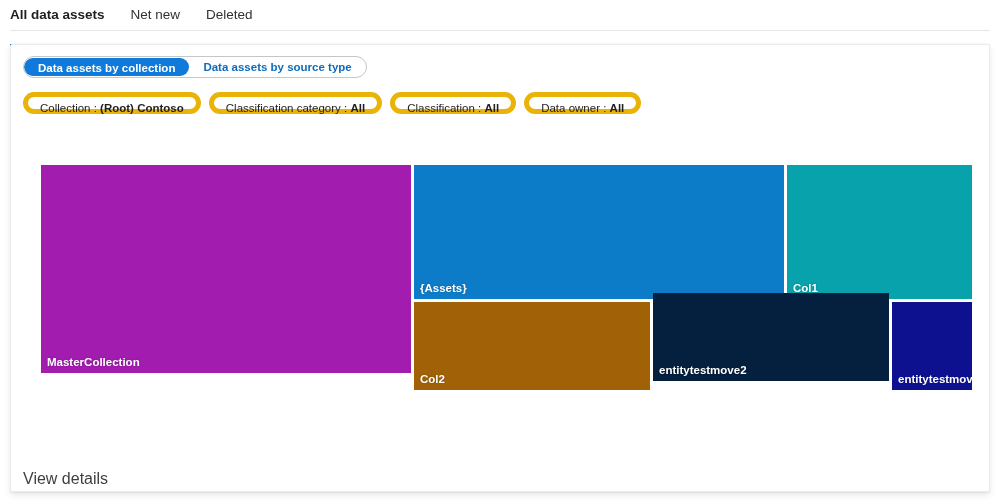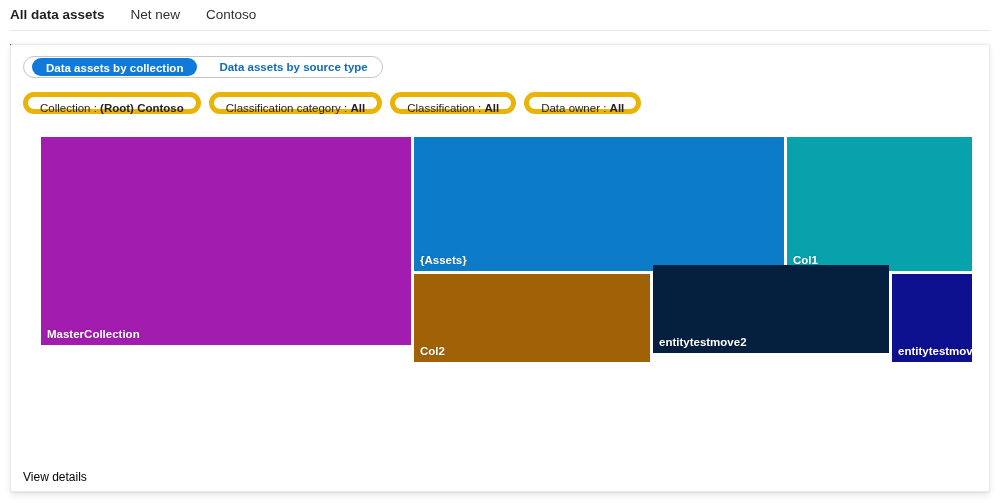--- a/index.html
+++ b/index.html
@@ -97,21 +97,21 @@
     padding: 0 14px;
     border-radius: 11px;
     color: #0f6cbd;
     white-space: nowrap;
     cursor: pointer;
     box-sizing: border-box;
   }
   .toggle-opt.selected {
     background: #0f7ad9;
     color: #ffffff;
-    margin: 8px;
+    margin: 0;
     height: 18px;
     border-radius: 11px;
   }
 
   
   .chips {
     position: absolute;
     left: 12px; top: 47px;
     display: flex;
     align-items: center;
@@ -136,55 +136,56 @@
   .treemap {
     position: absolute;
     left: 20px; top: 92px;
     width: 941px;
     height: 225px;
   }
   .tile {
     position: absolute;
     overflow: hidden;
     cursor: pointer;
+    margin-top: 28px;
   }
   .tile-label {
     position: absolute;
     left: 6px;
     bottom: 5px;
     font-size: 11.5px;
     font-weight: bold;
     color: #ffffff;
     white-space: nowrap;
     text-shadow: 0 0 2px rgba(0,0,0,0.25);
   }
 
   
   .view-details {
     position: absolute;
     left: 12px;
     top: 425px;
-    font-size: 12px;
-    color: #000000;
+    font-size: 16px;
+    color: #404040;
     cursor: pointer;
   }
 </style>
 </head>
 <body>
 
 <div class="tabstrip">
   <div class="tabs">
     <div class="tab active">
       <span>All data assets</span>
     </div>
     <div class="tab">
       <span>Net new</span>
     </div>
     <div class="tab">
-      <span>Contoso</span>
+      <span>Deleted</span>
     </div>
   </div>
   <div class="tabstrip-divider"></div>
 </div>
 
 <div class="card">
 
   <div class="toggle">
     <div class="toggle-opt selected">
       <span>Data assets by collection</span>

